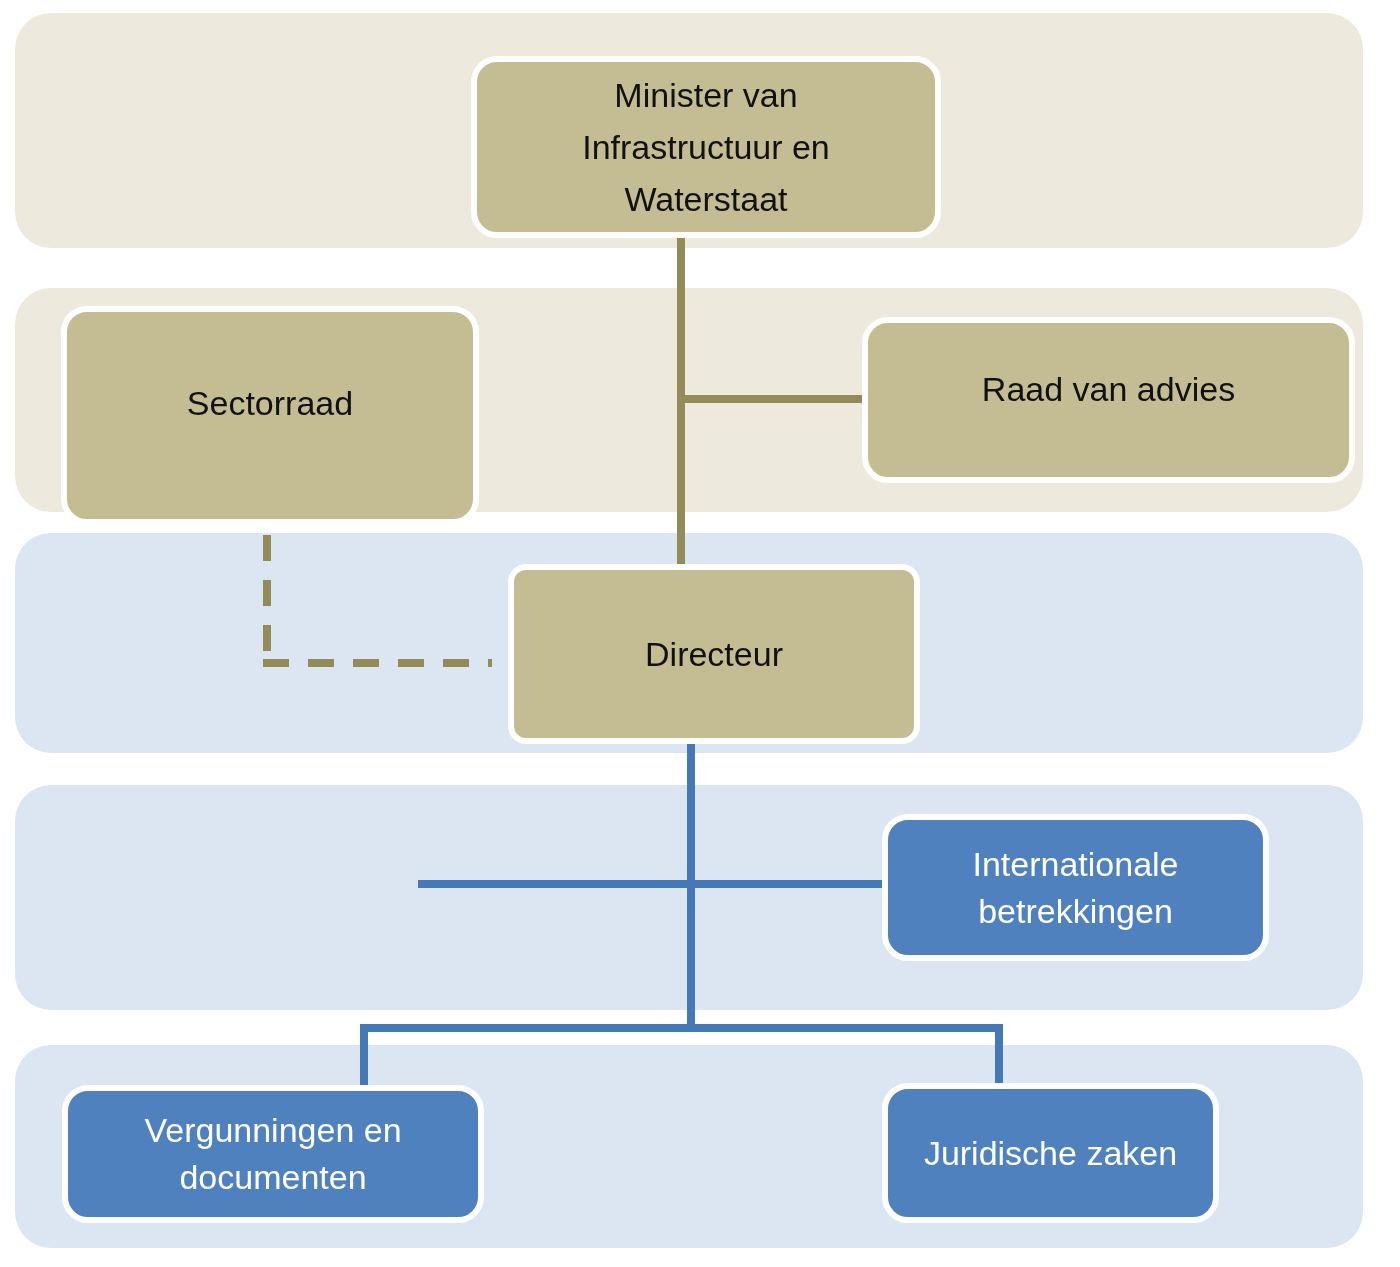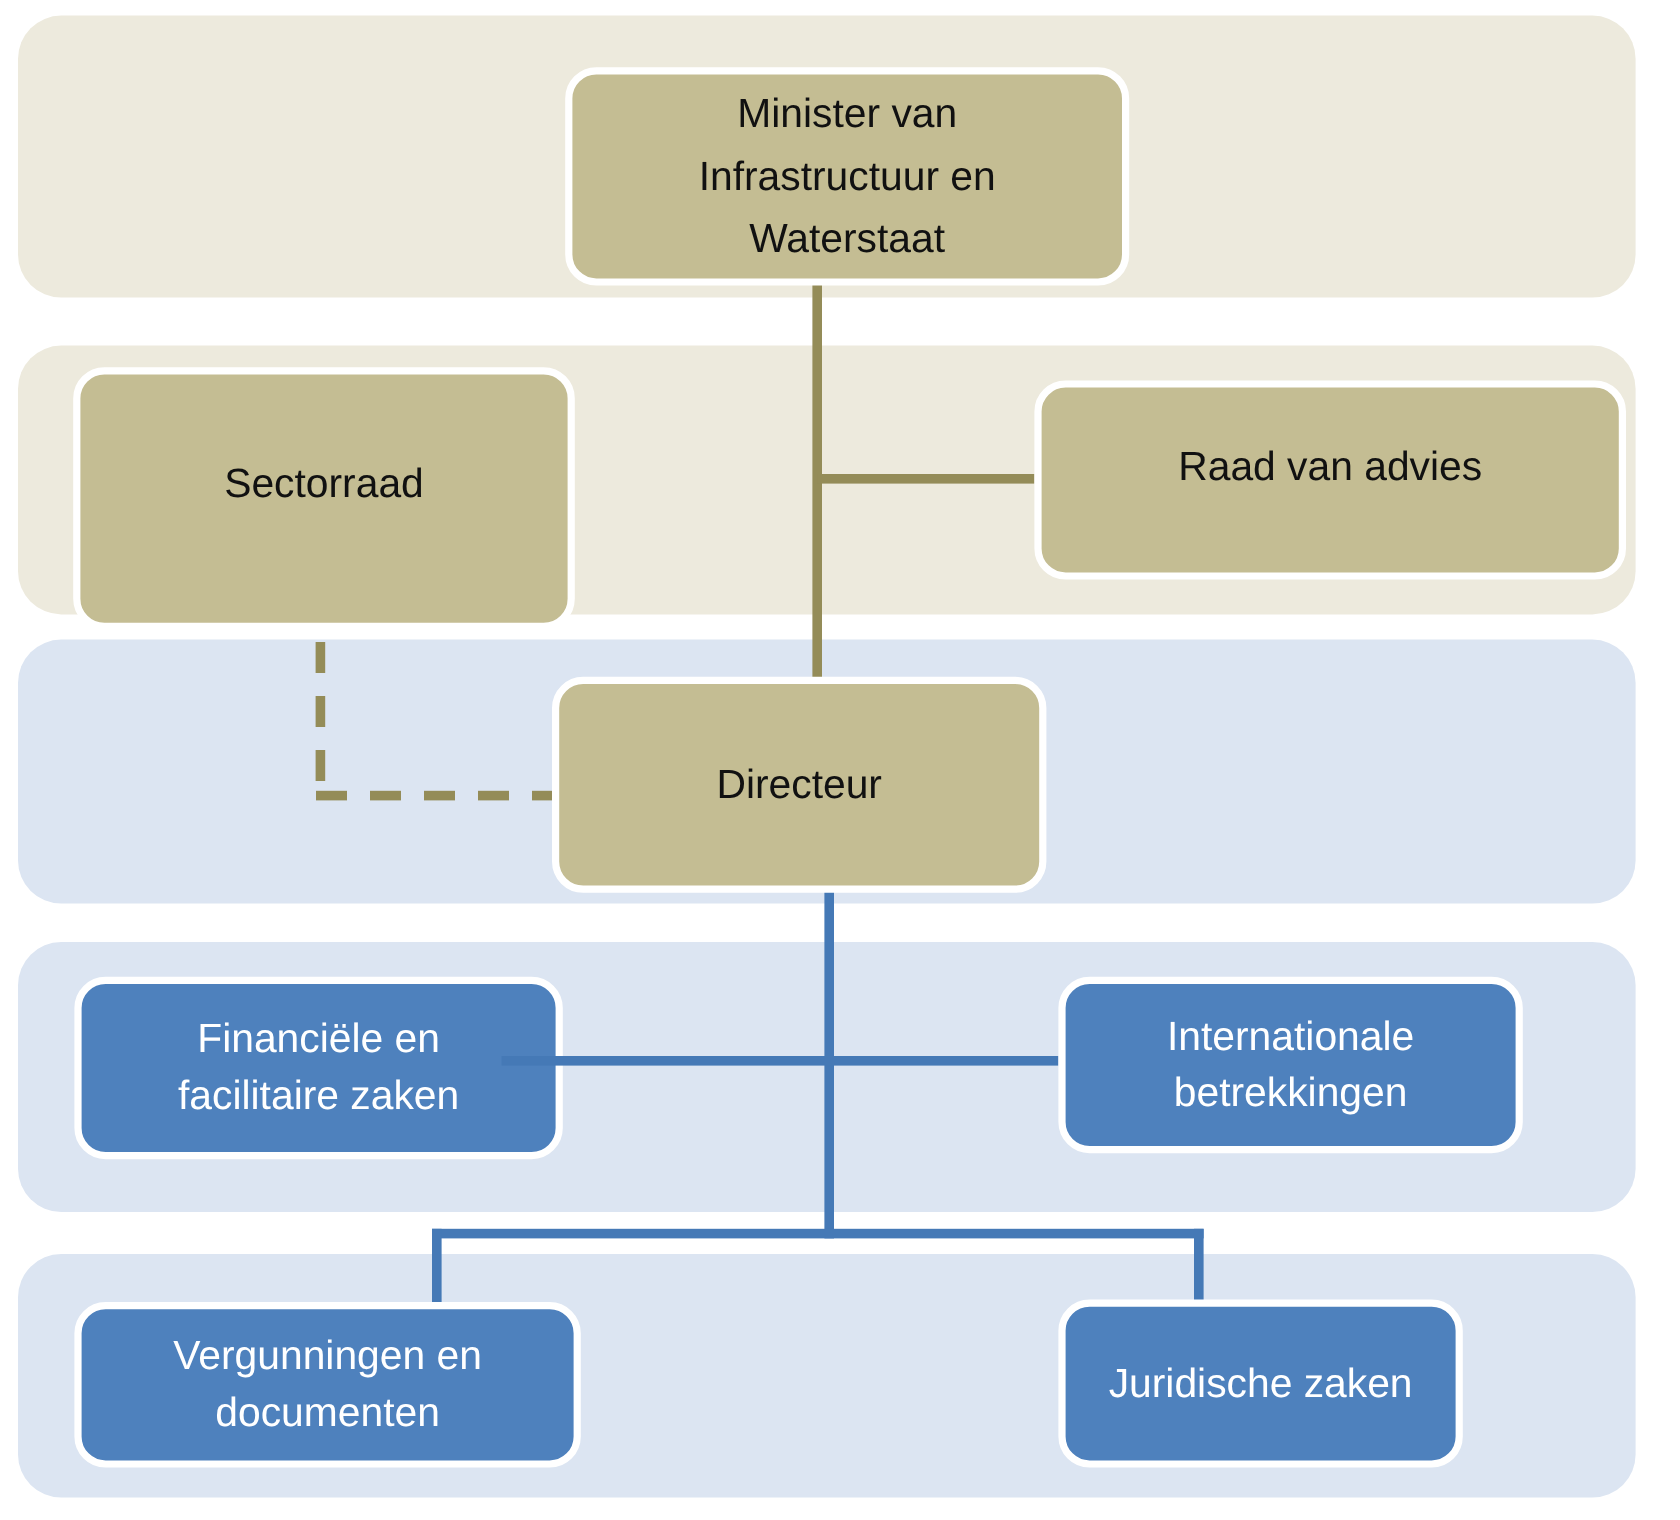--- a/index.html
+++ b/index.html
@@ -36,21 +36,21 @@
     line-height:50px;
     white-space:pre-line;
     z-index:2;
   }
   .node--tan{background:var(--tan-box);color:var(--text-dark);}
   .node--blue{background:var(--blue-box);color:var(--text-light);line-height:47px;}
 
   #node-minister       {left:471px;top:56px;  width:470px;height:182px;line-height:52px;}
   #node-sectorraad     {left:61px; top:306px; width:418px;height:219px;padding-bottom:26px;}
   #node-raad-van-advies{left:862px;top:317px; width:493px;height:166px;padding-bottom:22px;}
-  #node-directeur      {left:460px;top:564px; width:412px;height:180px;}
+  #node-directeur      {left:508px;top:564px; width:412px;height:180px;border-radius:18px;}
   #node-financiele     {left:62px; top:814px; width:407px;height:152px;z-index:2;}
   #node-internationale {left:882px;top:814px; width:387px;height:147px;z-index:4;}
   #node-vergunningen   {left:62px; top:1085px;width:422px;height:138px;}
   #node-juridische     {left:882px;top:1083px;width:337px;height:140px;}
 
   .line{position:absolute;z-index:1;}
   .line--olive{background:var(--olive-line);}
   .line--blue{background:var(--blue-line);}
 
   #conn-minister-directeur{left:677px;top:230px;width:8px;height:346px;}
@@ -98,22 +98,20 @@
   <div class="node node--tan" id="node-minister">Minister van
 Infrastructuur en
 Waterstaat</div>
 
   <div class="node node--tan" id="node-sectorraad">Sectorraad</div>
 
   <div class="node node--tan" id="node-raad-van-advies">Raad van advies</div>
 
   <div class="node node--tan" id="node-directeur">Directeur</div>
 
-  <div class="node node--blue" id="node-financiele">Financiële en
-facilitaire zaken</div>
 
   <div class="node node--blue" id="node-internationale">Internationale
 betrekkingen</div>
 
   <div class="node node--blue" id="node-vergunningen">Vergunningen en
 documenten</div>
 
   <div class="node node--blue" id="node-juridische">Juridische zaken</div>
 </div>
 

